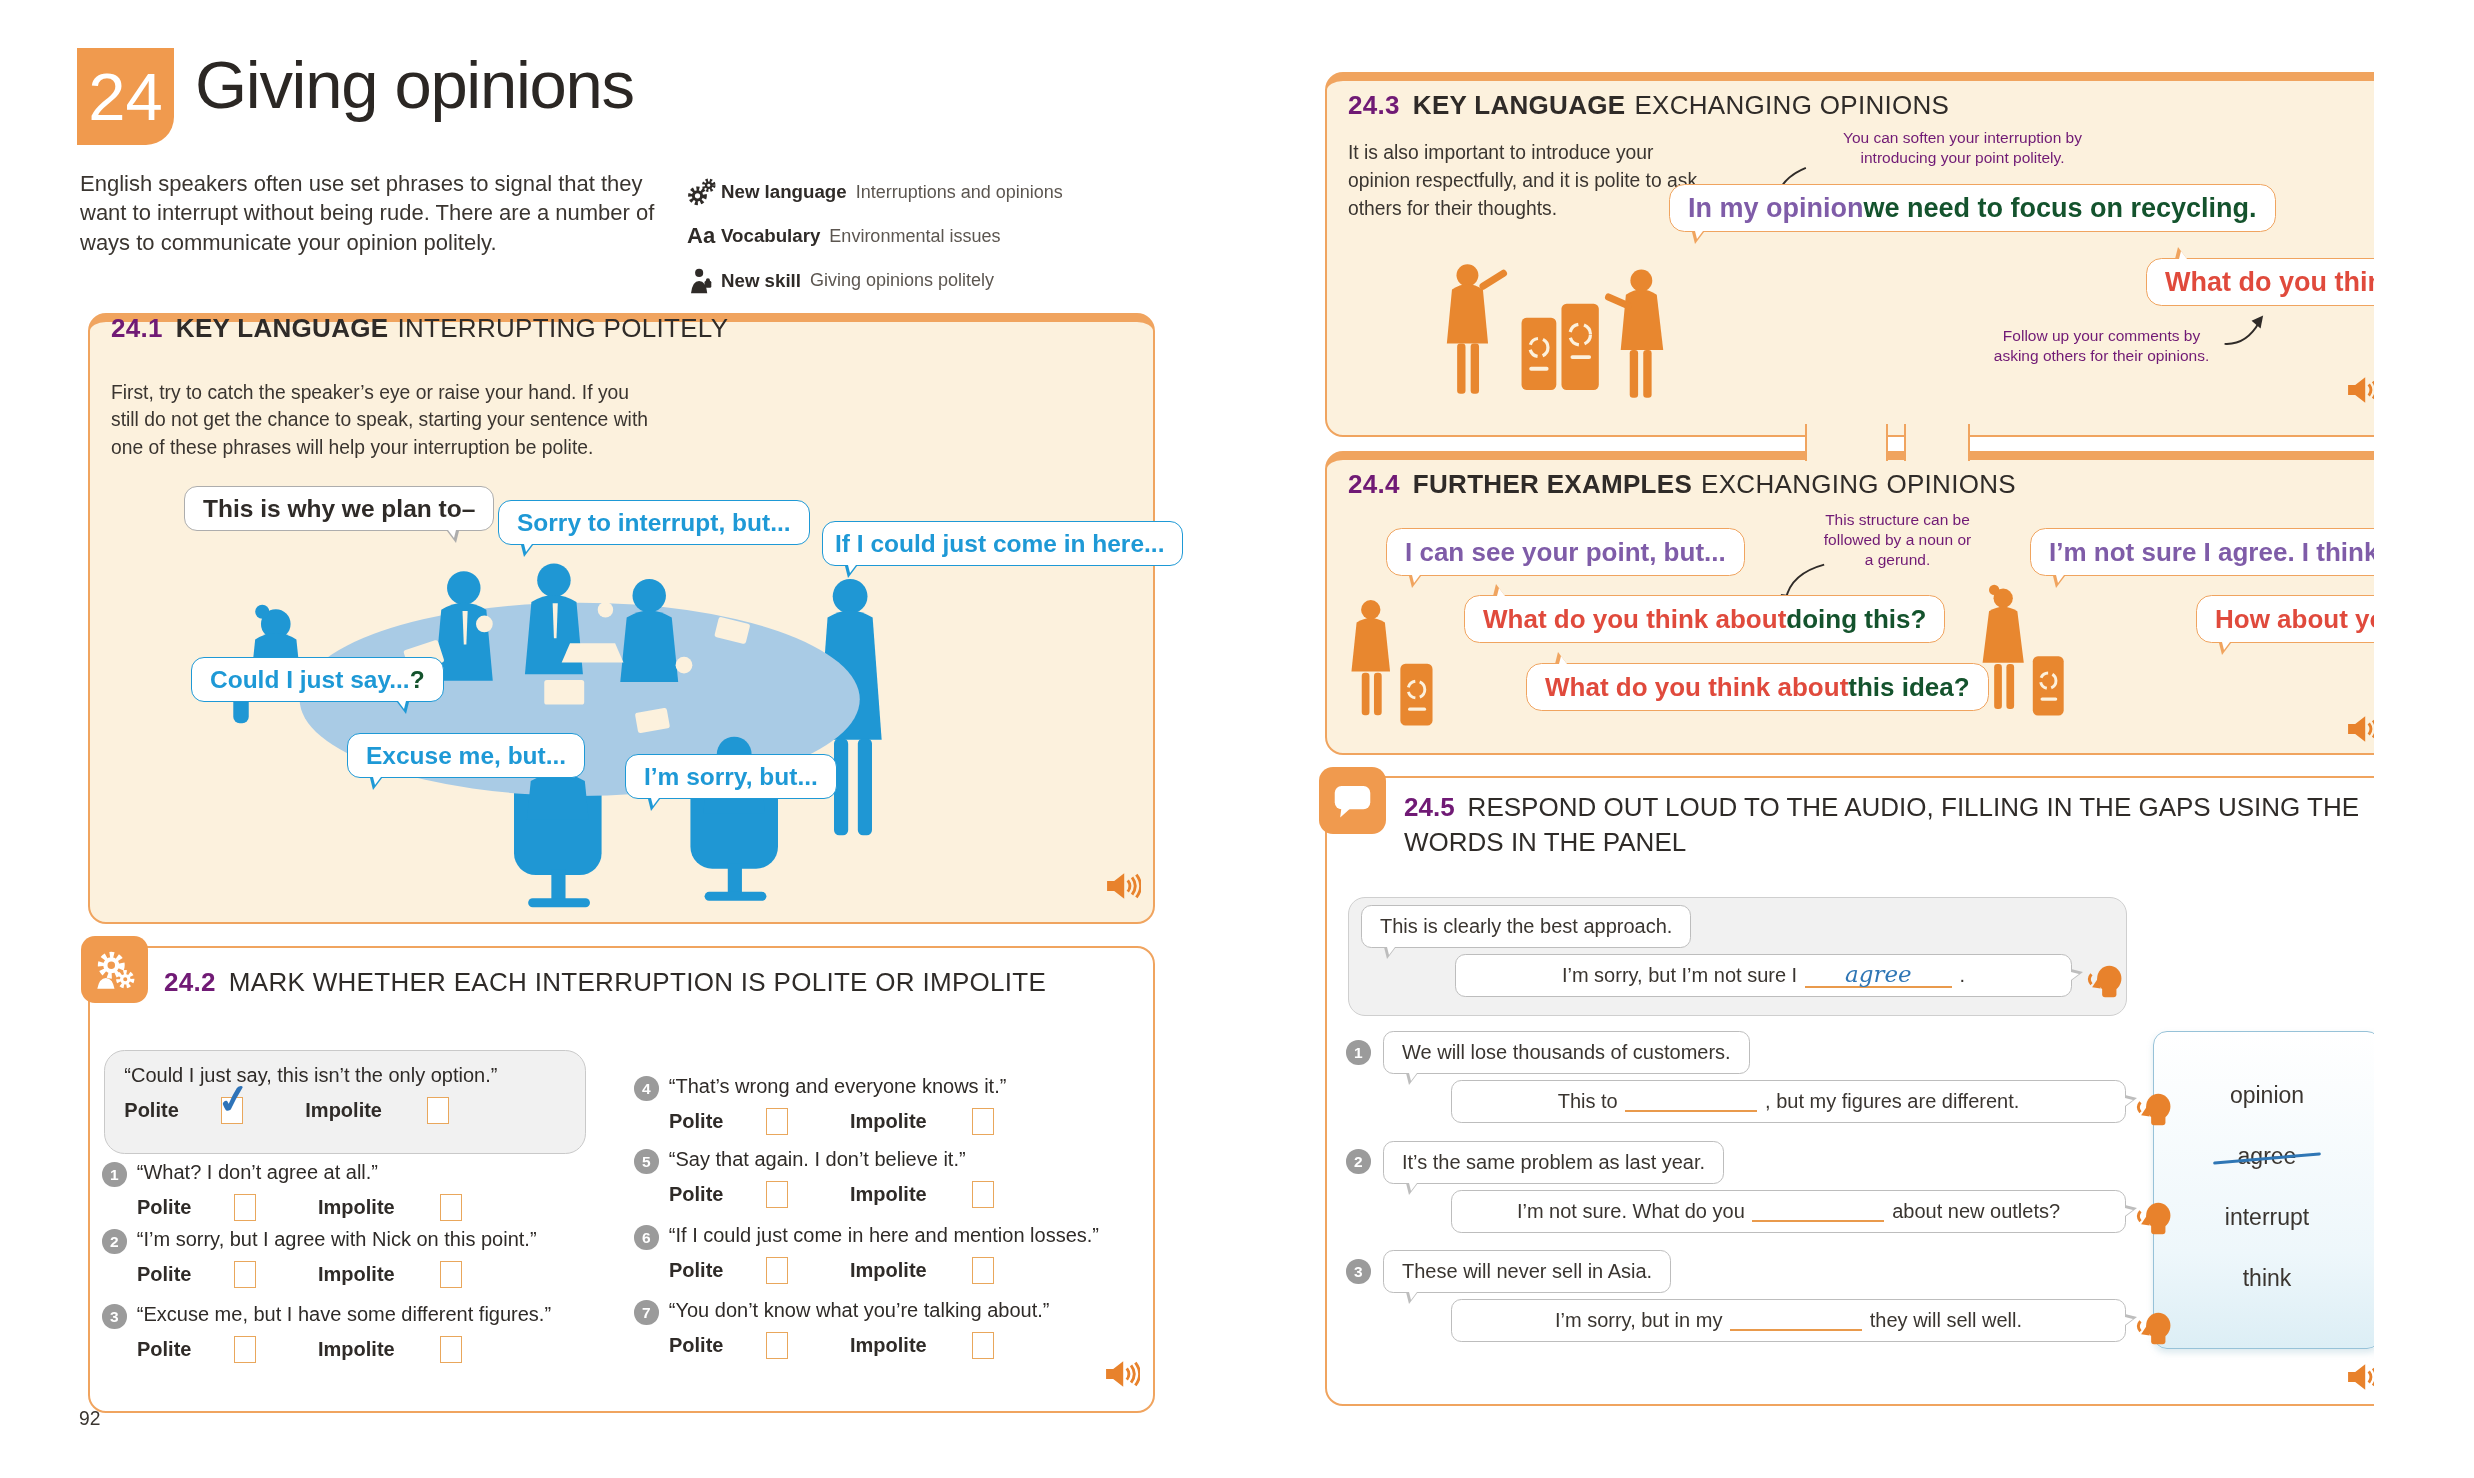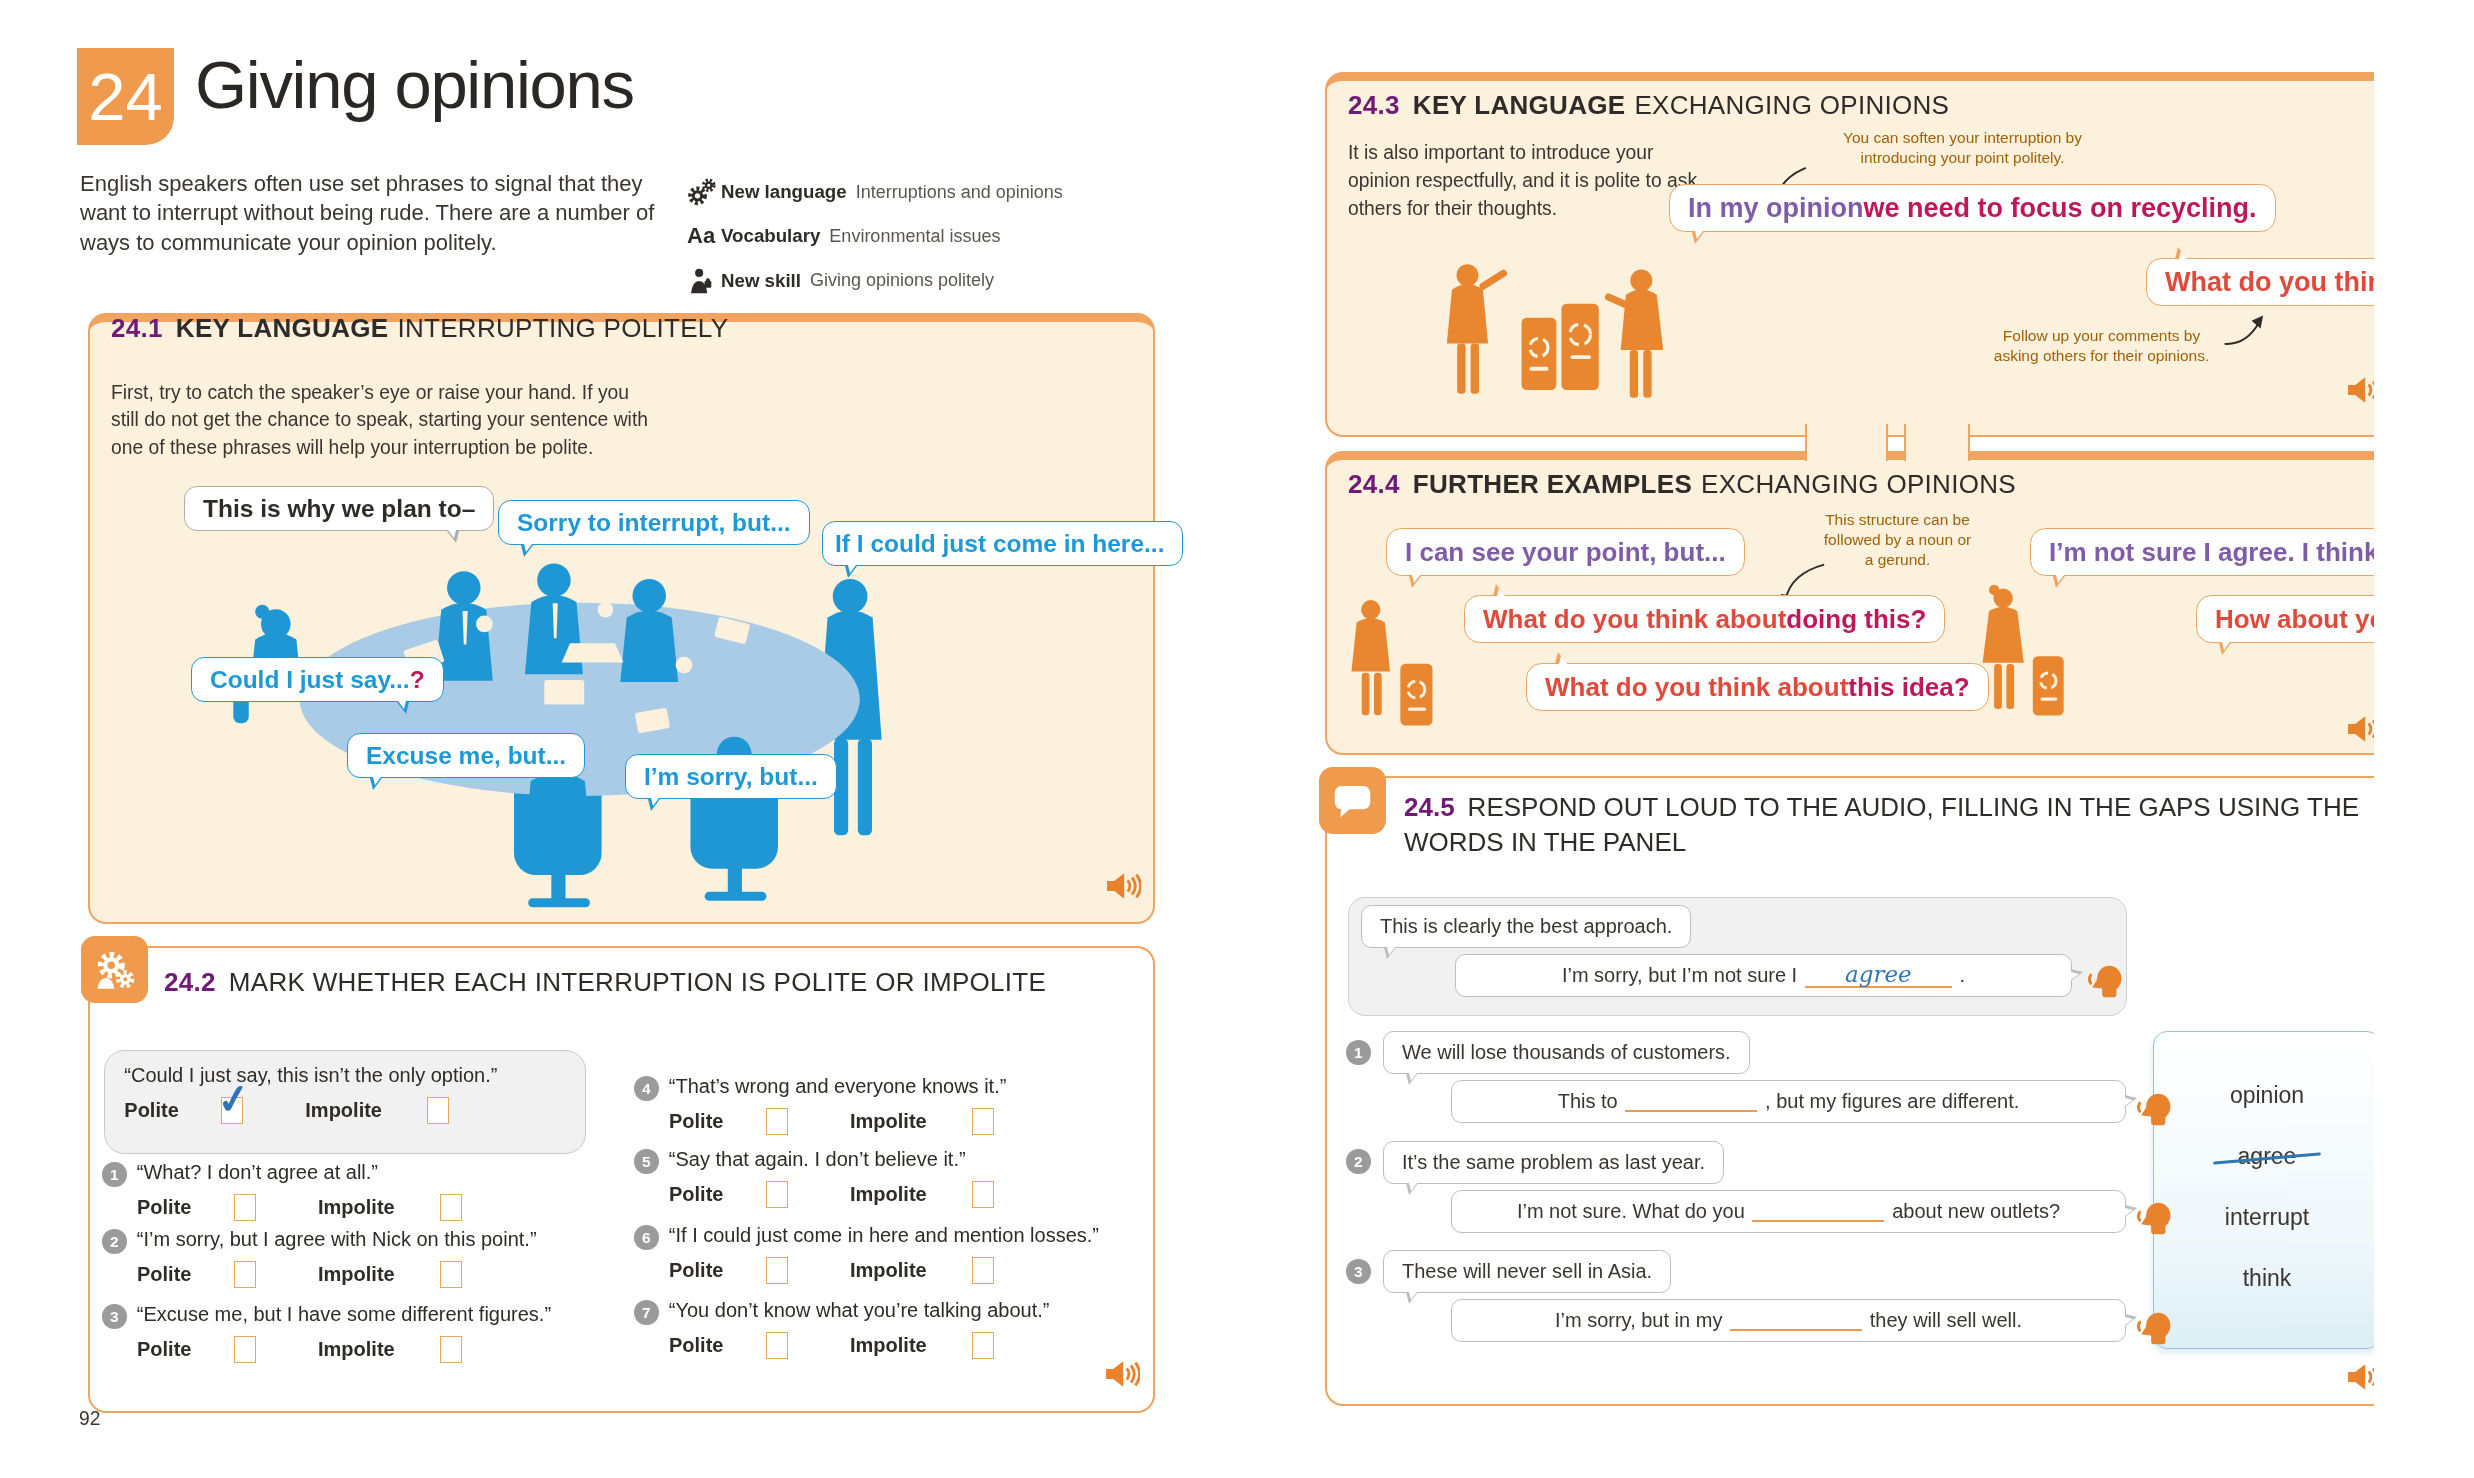--- a/index.html
+++ b/index.html
@@ -32,21 +32,21 @@
   .info-value{font-size:18px;color:#5C5650;white-space:nowrap;}
   .aa{font-weight:700;font-size:22px;color:#2F2B28;}
 
   
   .bub{position:absolute;background:#fff;border:1.9px solid var(--bc,#ADADAD);border-radius:13px;
        padding:7.7px 18px;display:inline-flex;align-items:center;white-space:nowrap;z-index:3;
        font-size:24.5px;font-weight:700;}
   .bub-gray{--bc:#ADADAD;color:#2F2B28;}
   .bub-blue{--bc:#1E99D6;color:#1E99D6;}
   .bub-orange{--bc:#F0A45F;border-radius:15.5px;}
-  .bub .dark{color:#be185d;}
+  .bub .dark{color:#14532d;}
   .purple{color:#7F5CA8;}
   .red{color:#E04A3C;}
 
   .tail-bl::before{content:'';position:absolute;bottom:-12.2px;left:22px;border-style:solid;
     border-width:12.2px 9.7px 0 3.9px;border-color:var(--bc) transparent transparent transparent;}
   .tail-bl::after{content:'';position:absolute;bottom:-7.7px;left:25px;border-style:solid;
     border-width:8.4px 6.4px 0 2.6px;border-color:#fff transparent transparent transparent;}
   .tail-br::before{content:'';position:absolute;bottom:-12.2px;right:34px;border-style:solid;
     border-width:12.2px 3.9px 0 9.7px;border-color:var(--bc) transparent transparent transparent;}
   .tail-br::after{content:'';position:absolute;bottom:-7.7px;right:37px;border-style:solid;
@@ -74,21 +74,21 @@
   .cb{width:22px;height:27px;border:1.9px solid #E9A75C;background:#fff;display:inline-block;position:relative;box-sizing:border-box;}
   .cb.checked::after{content:"✓";position:absolute;left:-5.2px;top:-22px;font-size:40px;color:#2E73B8;font-weight:700;transform:rotate(-8deg);}
   .ex-item{position:absolute;z-index:2;}
   .ex-item .q{display:flex;align-items:flex-start;gap:10.3px;}
   .ex-item .pi-row{margin-left:35px;margin-top:7.7px;}
   .numc{width:24.5px;height:24.5px;border-radius:50%;background:#9B9B9B;color:#fff;font-size:15.5px;font-weight:700;
         display:flex;align-items:center;justify-content:center;flex:0 0 24.5px;margin-top:1.3px;}
 
   
   .p243-body{position:absolute;left:1348px;top:139px;width:364px;font-size:19.3px;line-height:1.45;color:#3A3530;z-index:2;}
-  .note{position:absolute;font-size:15.5px;line-height:1.3;color:#a16207;text-align:center;z-index:2;}
+  .note{position:absolute;font-size:15.5px;line-height:1.3;color:#701a75;text-align:center;z-index:2;}
   .tab-conn{position:absolute;background:#FCF1DD;border-left:2.6px solid #F0A45F;border-right:2.6px solid #F0A45F;z-index:3;}
 
   
   .p245-head{position:absolute;left:1404px;top:790px;width:960px;font-size:26px;line-height:1.35;color:#2F2B28;z-index:2;}
   .gray-cont{position:absolute;left:1348px;top:897px;width:779px;height:119px;background:#F1F1F1;
              border:1.9px solid #CFCFCF;border-radius:17px;z-index:1;box-sizing:border-box;}
   .pbub{position:absolute;background:#fff;border:1.9px solid #BDBDBD;--bc:#BDBDBD;border-radius:10.3px;
         font-size:20px;color:#3A3530;display:inline-flex;align-items:center;padding:0 18px;height:41px;z-index:2;white-space:nowrap;}
   .rbub{position:absolute;background:#fff;border:1.9px solid #BDBDBD;--bc:#BDBDBD;border-radius:10.3px;
         font-size:20px;color:#3A3530;display:flex;align-items:center;justify-content:center;height:43px;z-index:2;white-space:nowrap;box-sizing:border-box;}

